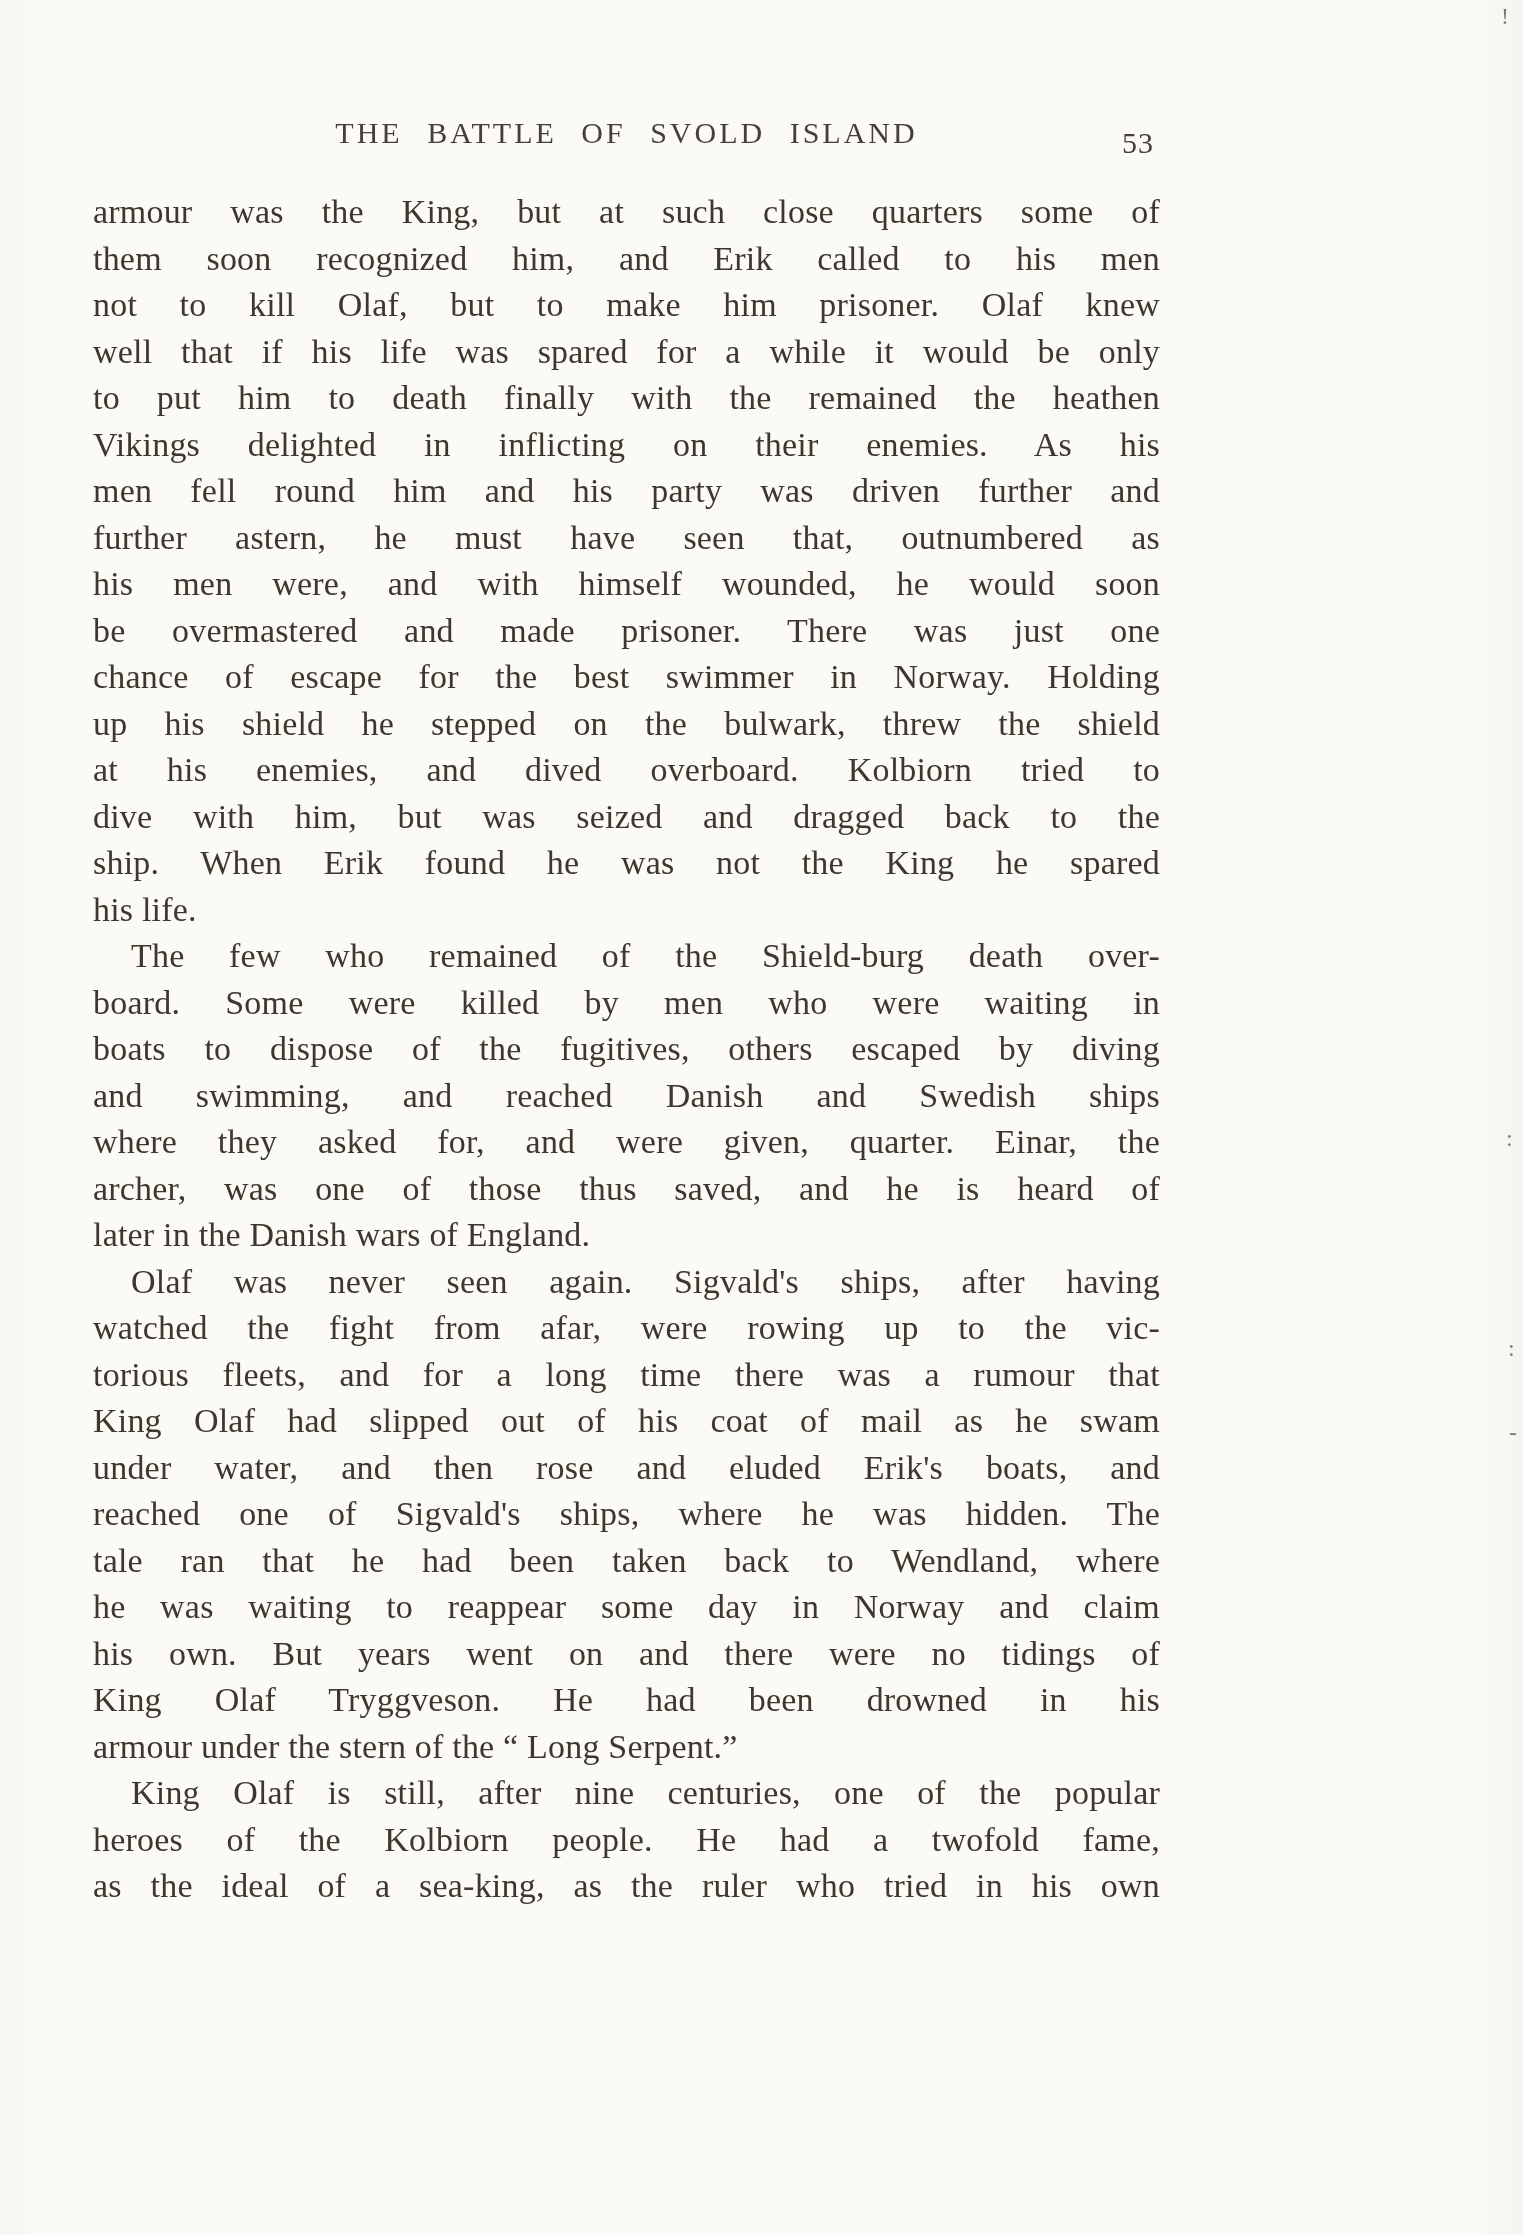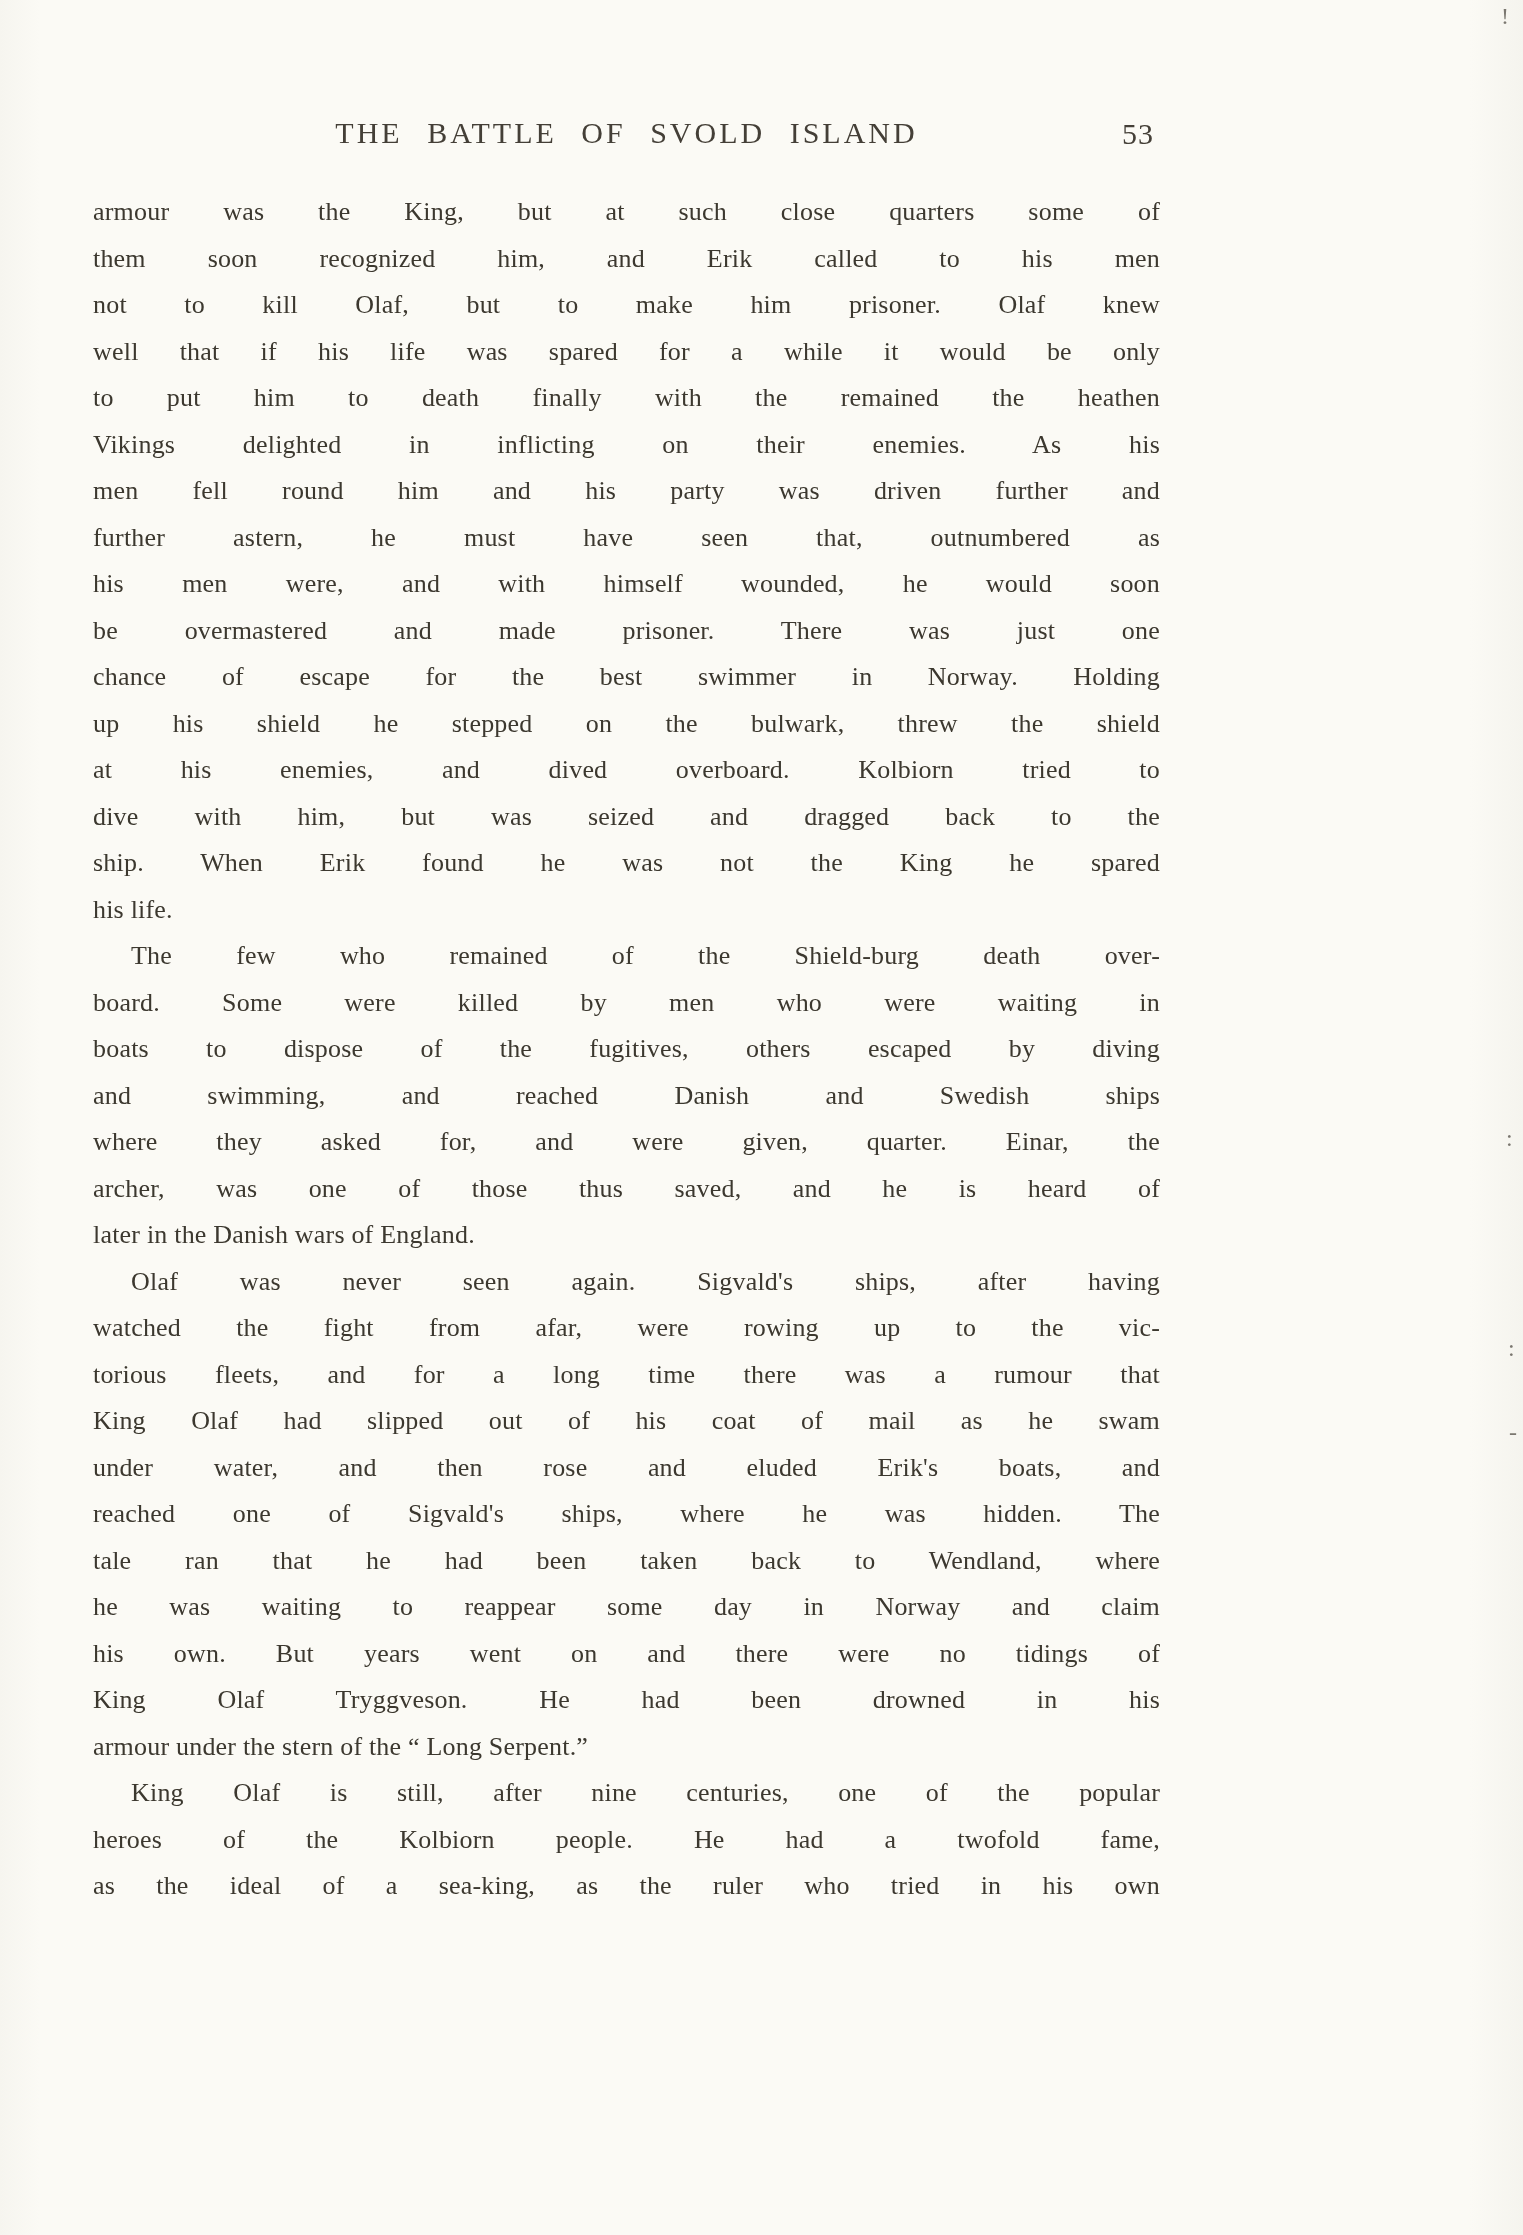--- a/index.html
+++ b/index.html
@@ -25,30 +25,30 @@
     width: 1067px;
     font-size: 30px;
     letter-spacing: 3px;
     word-spacing: 14px;
     text-align: center;
     color: #443f37;
   }
   .pagenum {
     position: absolute;
     right: 6px;
-    top: 1px;
+    top: 10px;
     letter-spacing: 1px;
     word-spacing: normal;
   }
   .textblock {
     position: absolute;
     top: 189px;
     left: 93px;
     width: 1067px;
-    font-size: 26px;
+    font-size: 34px;
     line-height: 46.5px;
     letter-spacing: 0.2px;
     color: #3c382f;
   }
   .ln {
     height: 46.5px;
     text-align: justify;
     text-align-last: justify;
     overflow: hidden;
   }

